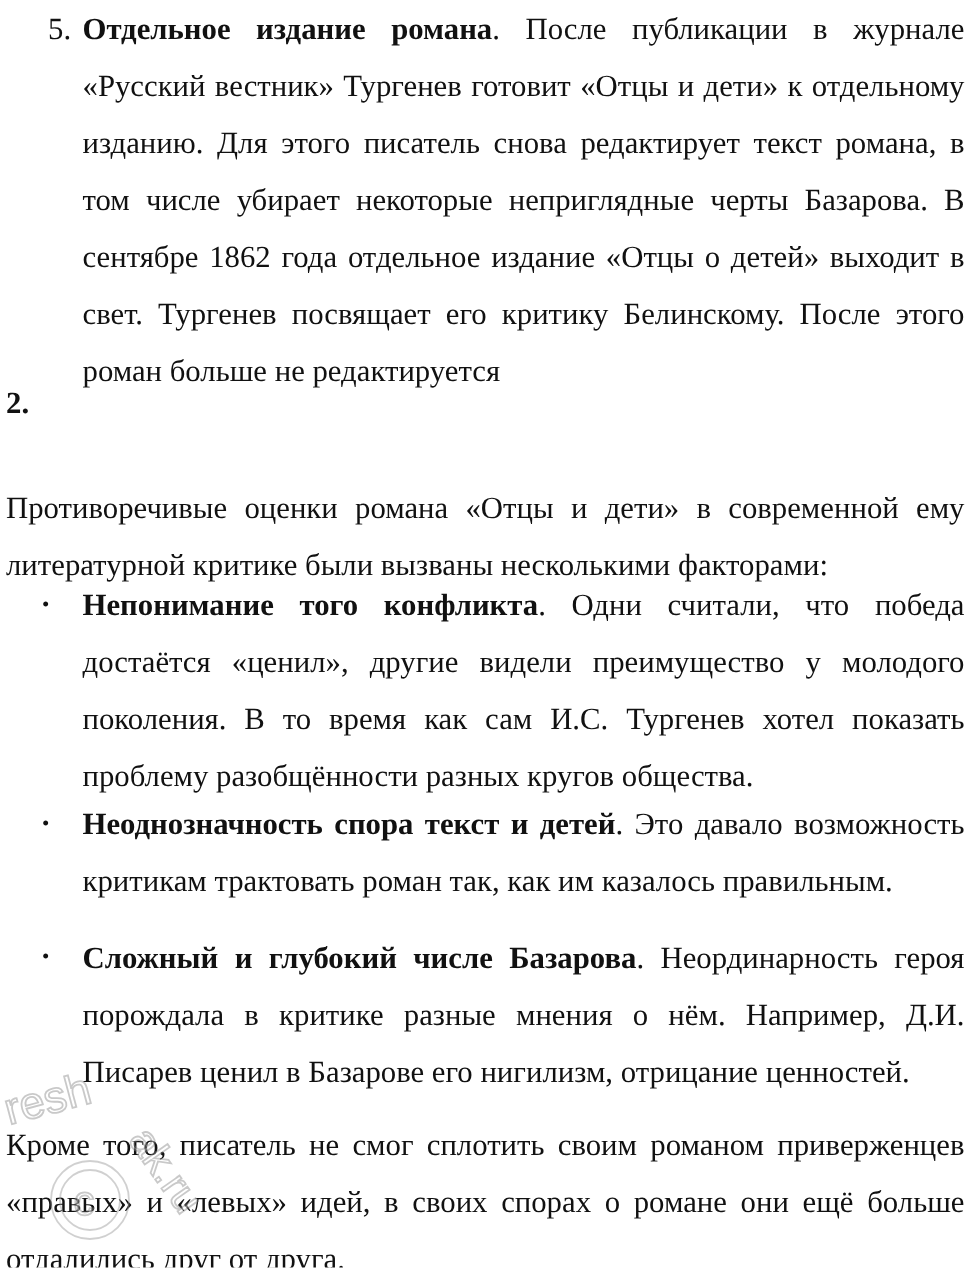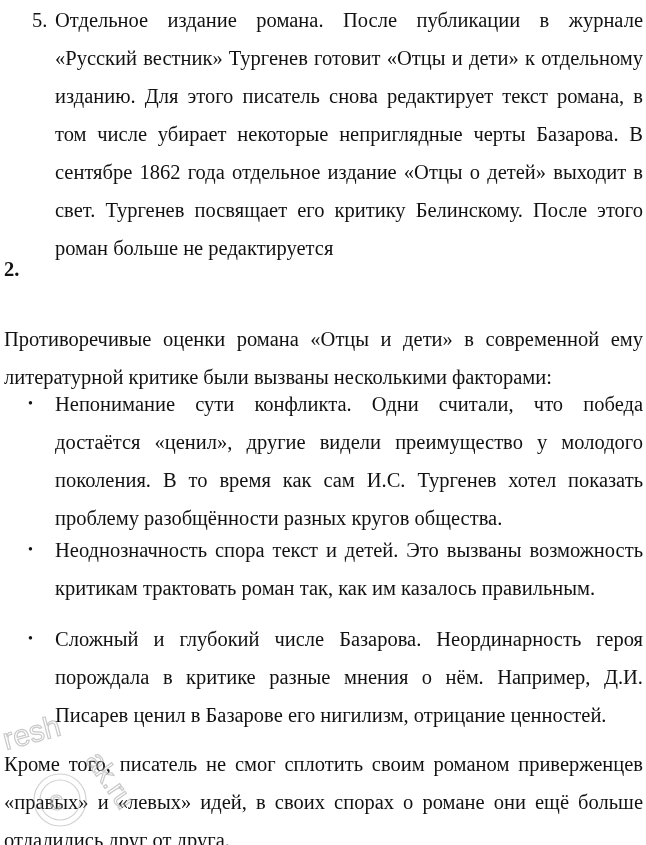--- a/index.html
+++ b/index.html
@@ -4,21 +4,21 @@
 <style>
   html, body { margin: 0; padding: 0; background: #ffffff; }
   body {
     width: 646px; height: 845px; overflow: hidden; position: relative;
     font-family: "Liberation Serif", serif;
     color: #111111;
     font-size: 20.5px;
   }
   .doc { position: absolute; left: 0; top: 0; width: 646px; }
   .line-block { text-align: justify; text-align-last: left; line-height: 38px; }
-  b { font-weight: normal; }
+  b { font-weight: bold; }
   .numbered { position: absolute; left: 55px; top: 1px; width: 588px; }
   .numbered .num { position: absolute; left: -23px; top: 0; }
   .numbered .text { position: relative; left: 0; }
   .heading2 { position: absolute; left: 4px; top: 250px; font-weight: bold; line-height: 38px; }
   .intro { position: absolute; left: 4px; top: 320px; width: 639px; }
   .bullet-item { position: absolute; left: 55px; width: 588px; }
   .bullet-item .dot { position: absolute; left: -27px; top: 0; font-size: 14px; line-height: 38px; }
   .b1 { top: 385px; }
   .b2 { top: 531px; }
   .b3 { top: 620px; }
@@ -34,26 +34,26 @@
     <span class="num">5.</span>
     <span class="text"><b>Отдельное издание романа</b><span>. После публикации в журнале «Русский вестник» Тургенев готовит «Отцы и дети» к отдельному изданию. Для этого писатель снова редактирует текст романа, в том числе убирает некоторые неприглядные черты Базарова. В сентябре 1862 года отдельное издание «Отцы о детей» выходит в свет. Тургенев посвящает его критику Белинскому. После этого роман больше не редактируется</span></span>
   </div>
 
   <div class="heading2">2.</div>
 
   <div class="intro line-block">Противоречивые оценки романа «Отцы и дети» в современной ему литературной критике были вызваны несколькими факторами:</div>
 
   <div class="bullet-item b1 line-block">
     <span class="dot">•</span>
-    <b>Непонимание сути конфликта</b><span>. Одни считали, что победа достаётся «ценил», другие видели преимущество у молодого поколения. В то время как сам И.С. Тургенев хотел показать проблему разобщённости разных кругов общества.</span>
+    <b>Непонимание того конфликта</b><span>. Одни считали, что победа достаётся «ценил», другие видели преимущество у молодого поколения. В то время как сам И.С. Тургенев хотел показать проблему разобщённости разных кругов общества.</span>
   </div>
 
   <div class="bullet-item b2 line-block">
     <span class="dot">•</span>
-    <b>Неоднозначность спора текст и детей</b><span>. Это вызваны возможность критикам трактовать роман так, как им казалось правильным.</span>
+    <b>Неоднозначность спора текст и детей</b><span>. Это давало возможность критикам трактовать роман так, как им казалось правильным.</span>
   </div>
 
   <div class="bullet-item b3 line-block">
     <span class="dot">•</span>
     <b>Сложный и глубокий числе Базарова</b><span>. Неординарность героя порождала в критике разные мнения о нём. Например, Д.И. Писарев ценил в Базарове его нигилизм, отрицание ценностей.</span>
   </div>
 
   <div class="closing line-block">Кроме того, писатель не смог сплотить своим романом приверженцев «правых» и «левых» идей, в своих спорах о романе они ещё больше отдалились друг от друга.</div>
 
   <svg class="watermark" viewBox="0 0 200 145" xmlns="http://www.w3.org/2000/svg">

